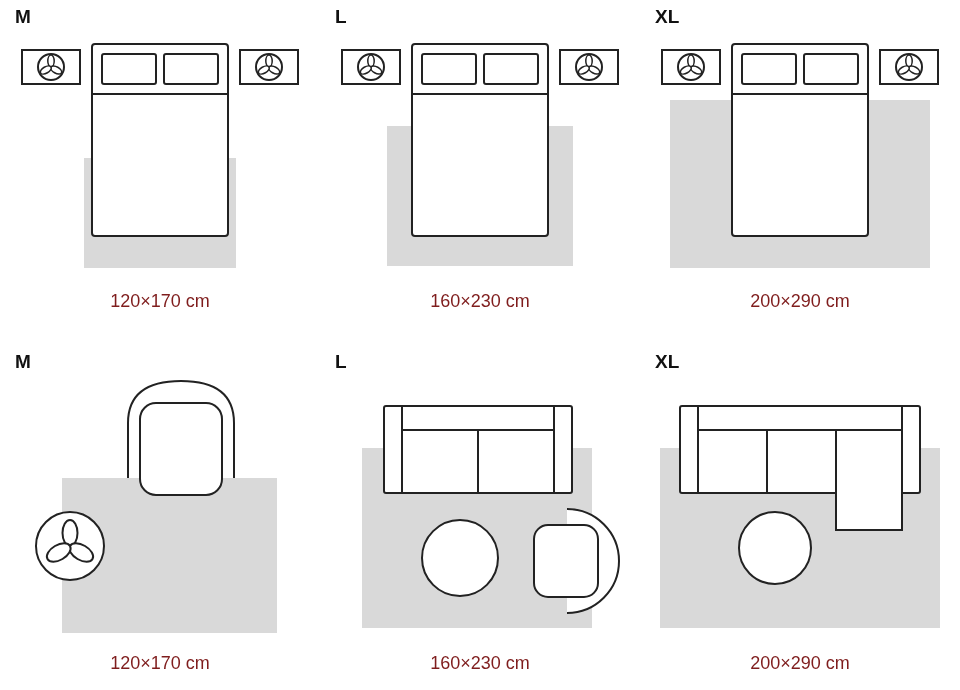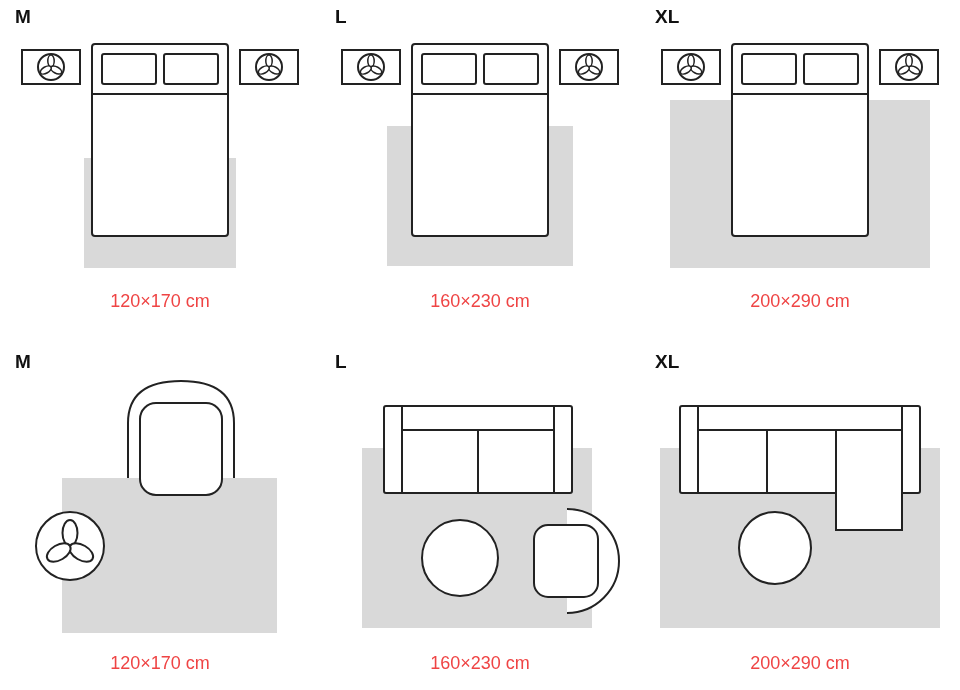--- a/index.html
+++ b/index.html
@@ -29,21 +29,21 @@
   }
   .scene { position: absolute; left: 0; }
   .row1 .scene { top: 36px; }
   .row2 .scene { top: 8px; }
   .dim-label {
     position: absolute;
     left: 0;
     width: 100%;
     text-align: center;
     font-size: 18px;
-    color: #ef4444;
+    color: #7f1d1d;
   }
   .row1 .dim-label { top: 291px; }
   .row2 .dim-label { top: 308px; }
 
   
   .furn { fill: #ffffff; stroke: var(--outline, #222222); stroke-width: 2; }
   .rug  { fill: var(--rug, #d9d9d9); stroke: none; }
 </style>
 </head>
 <body>

